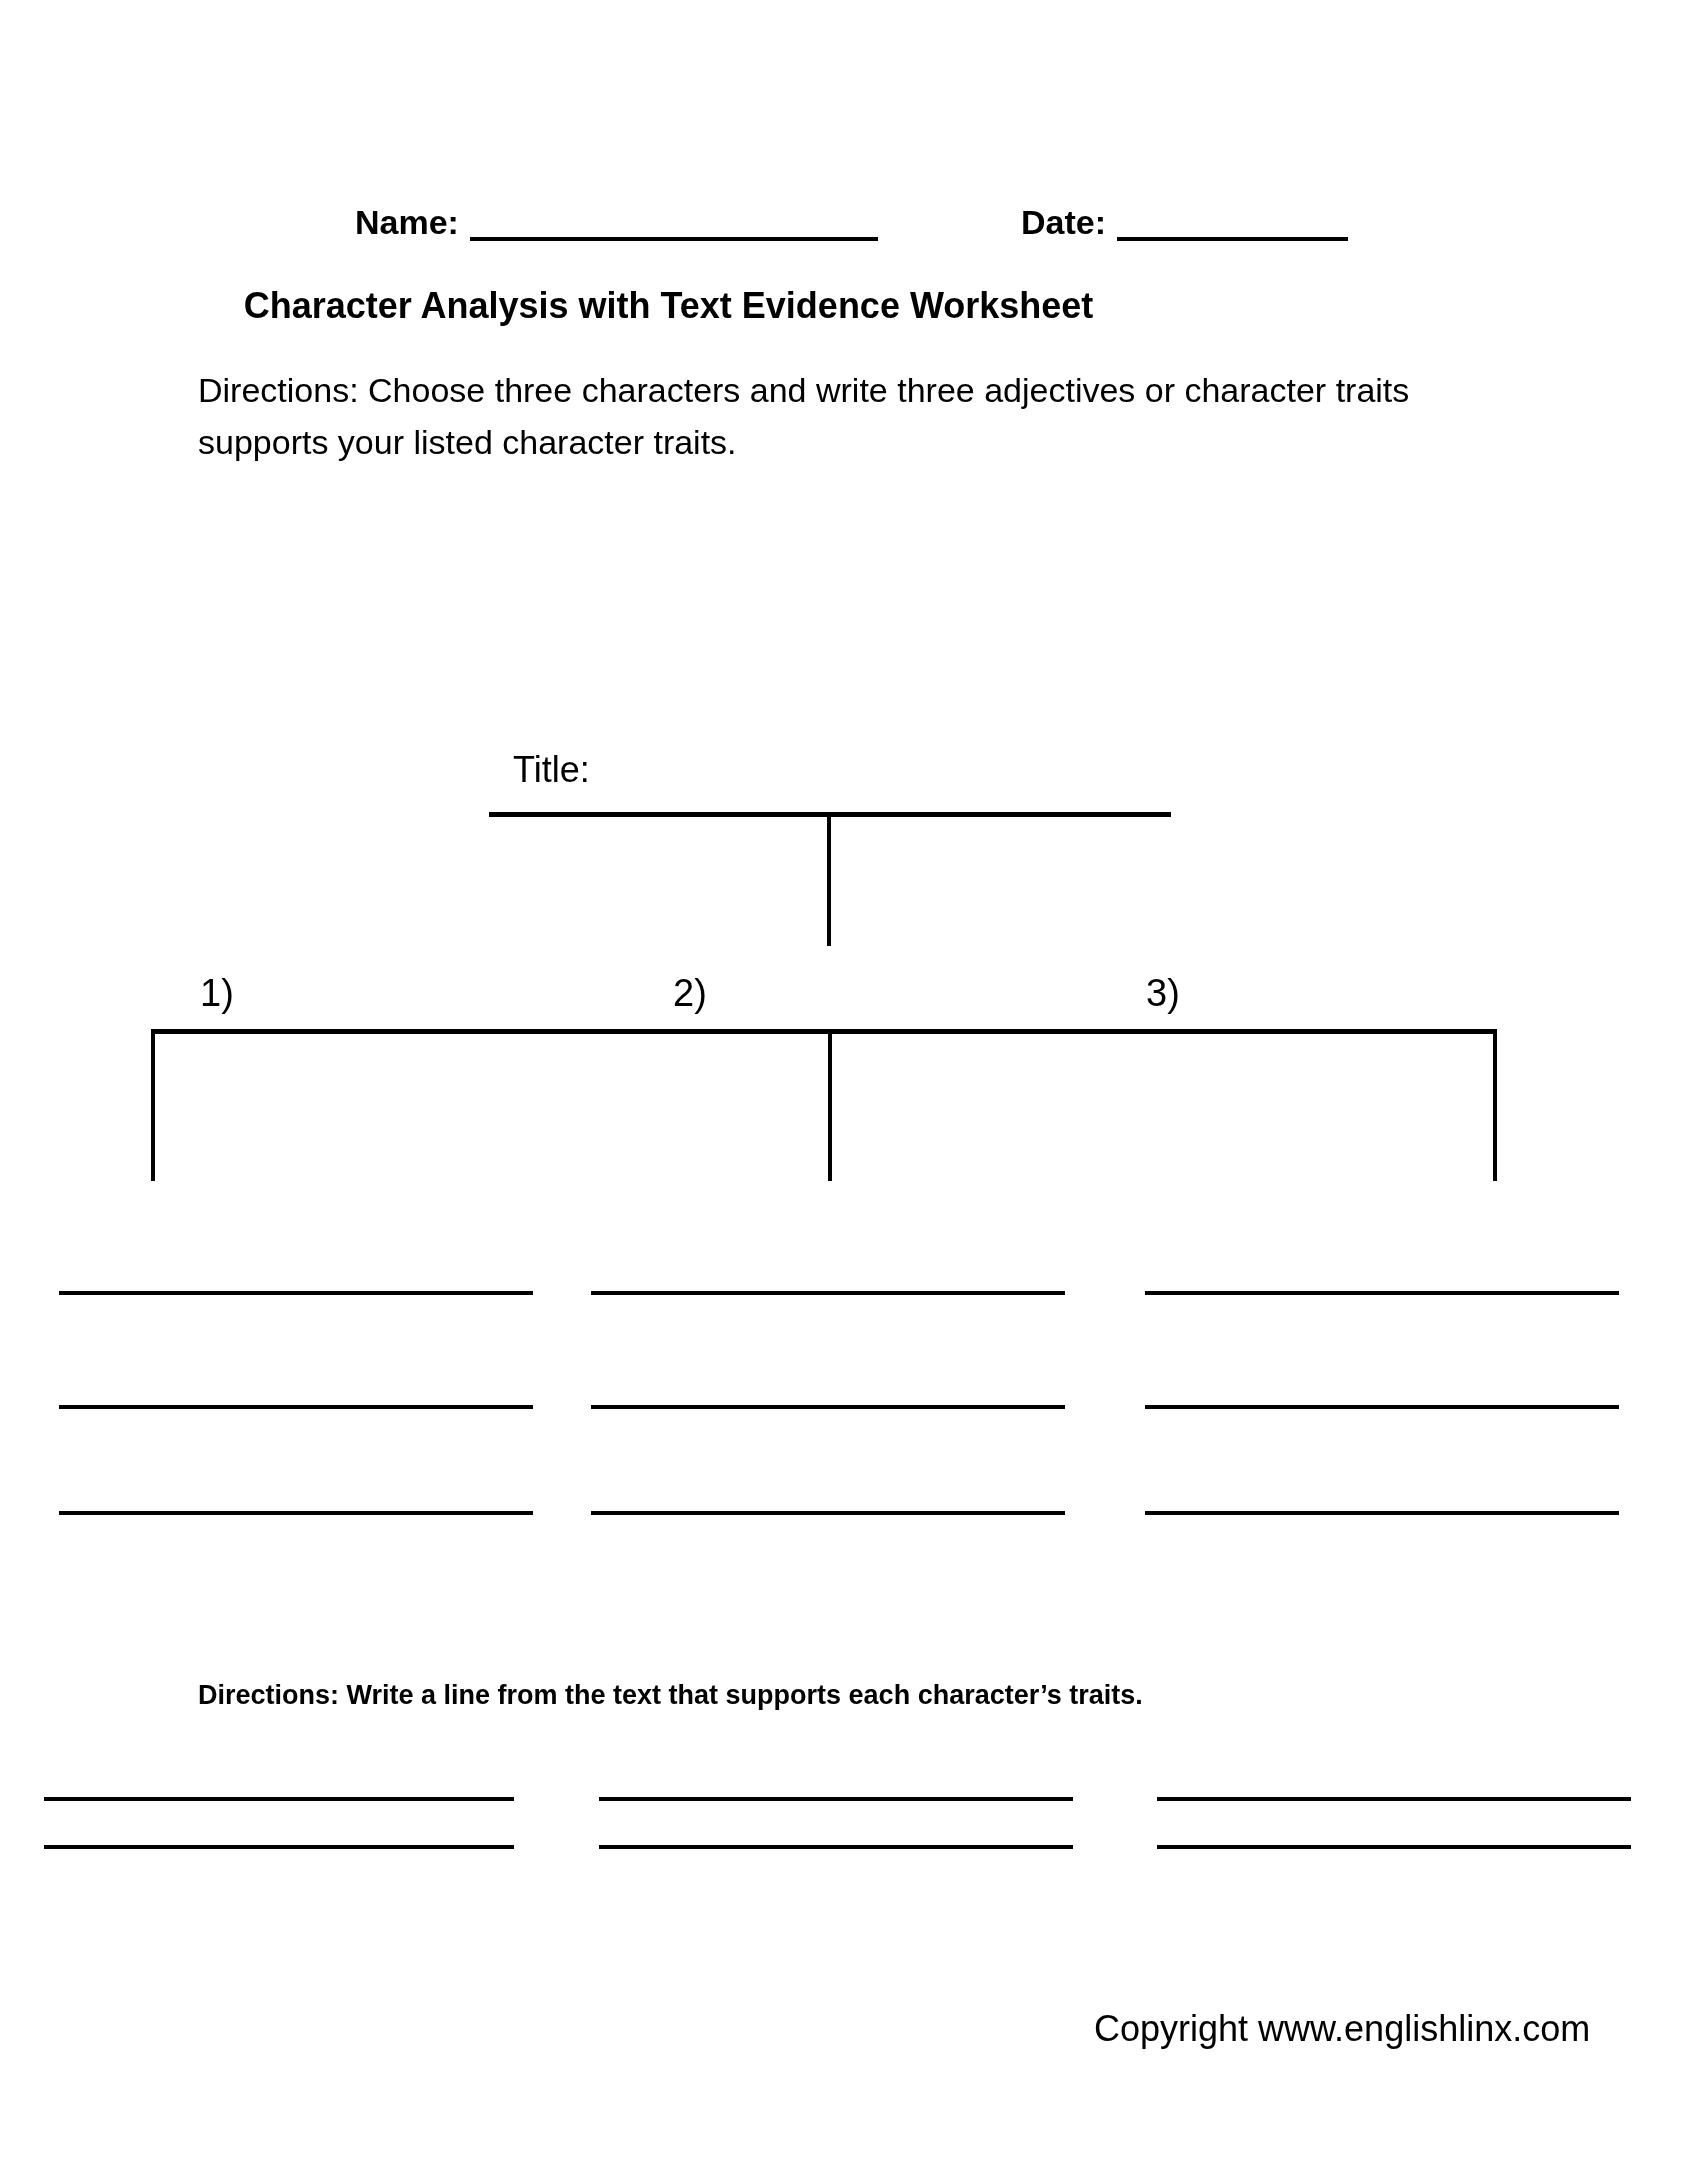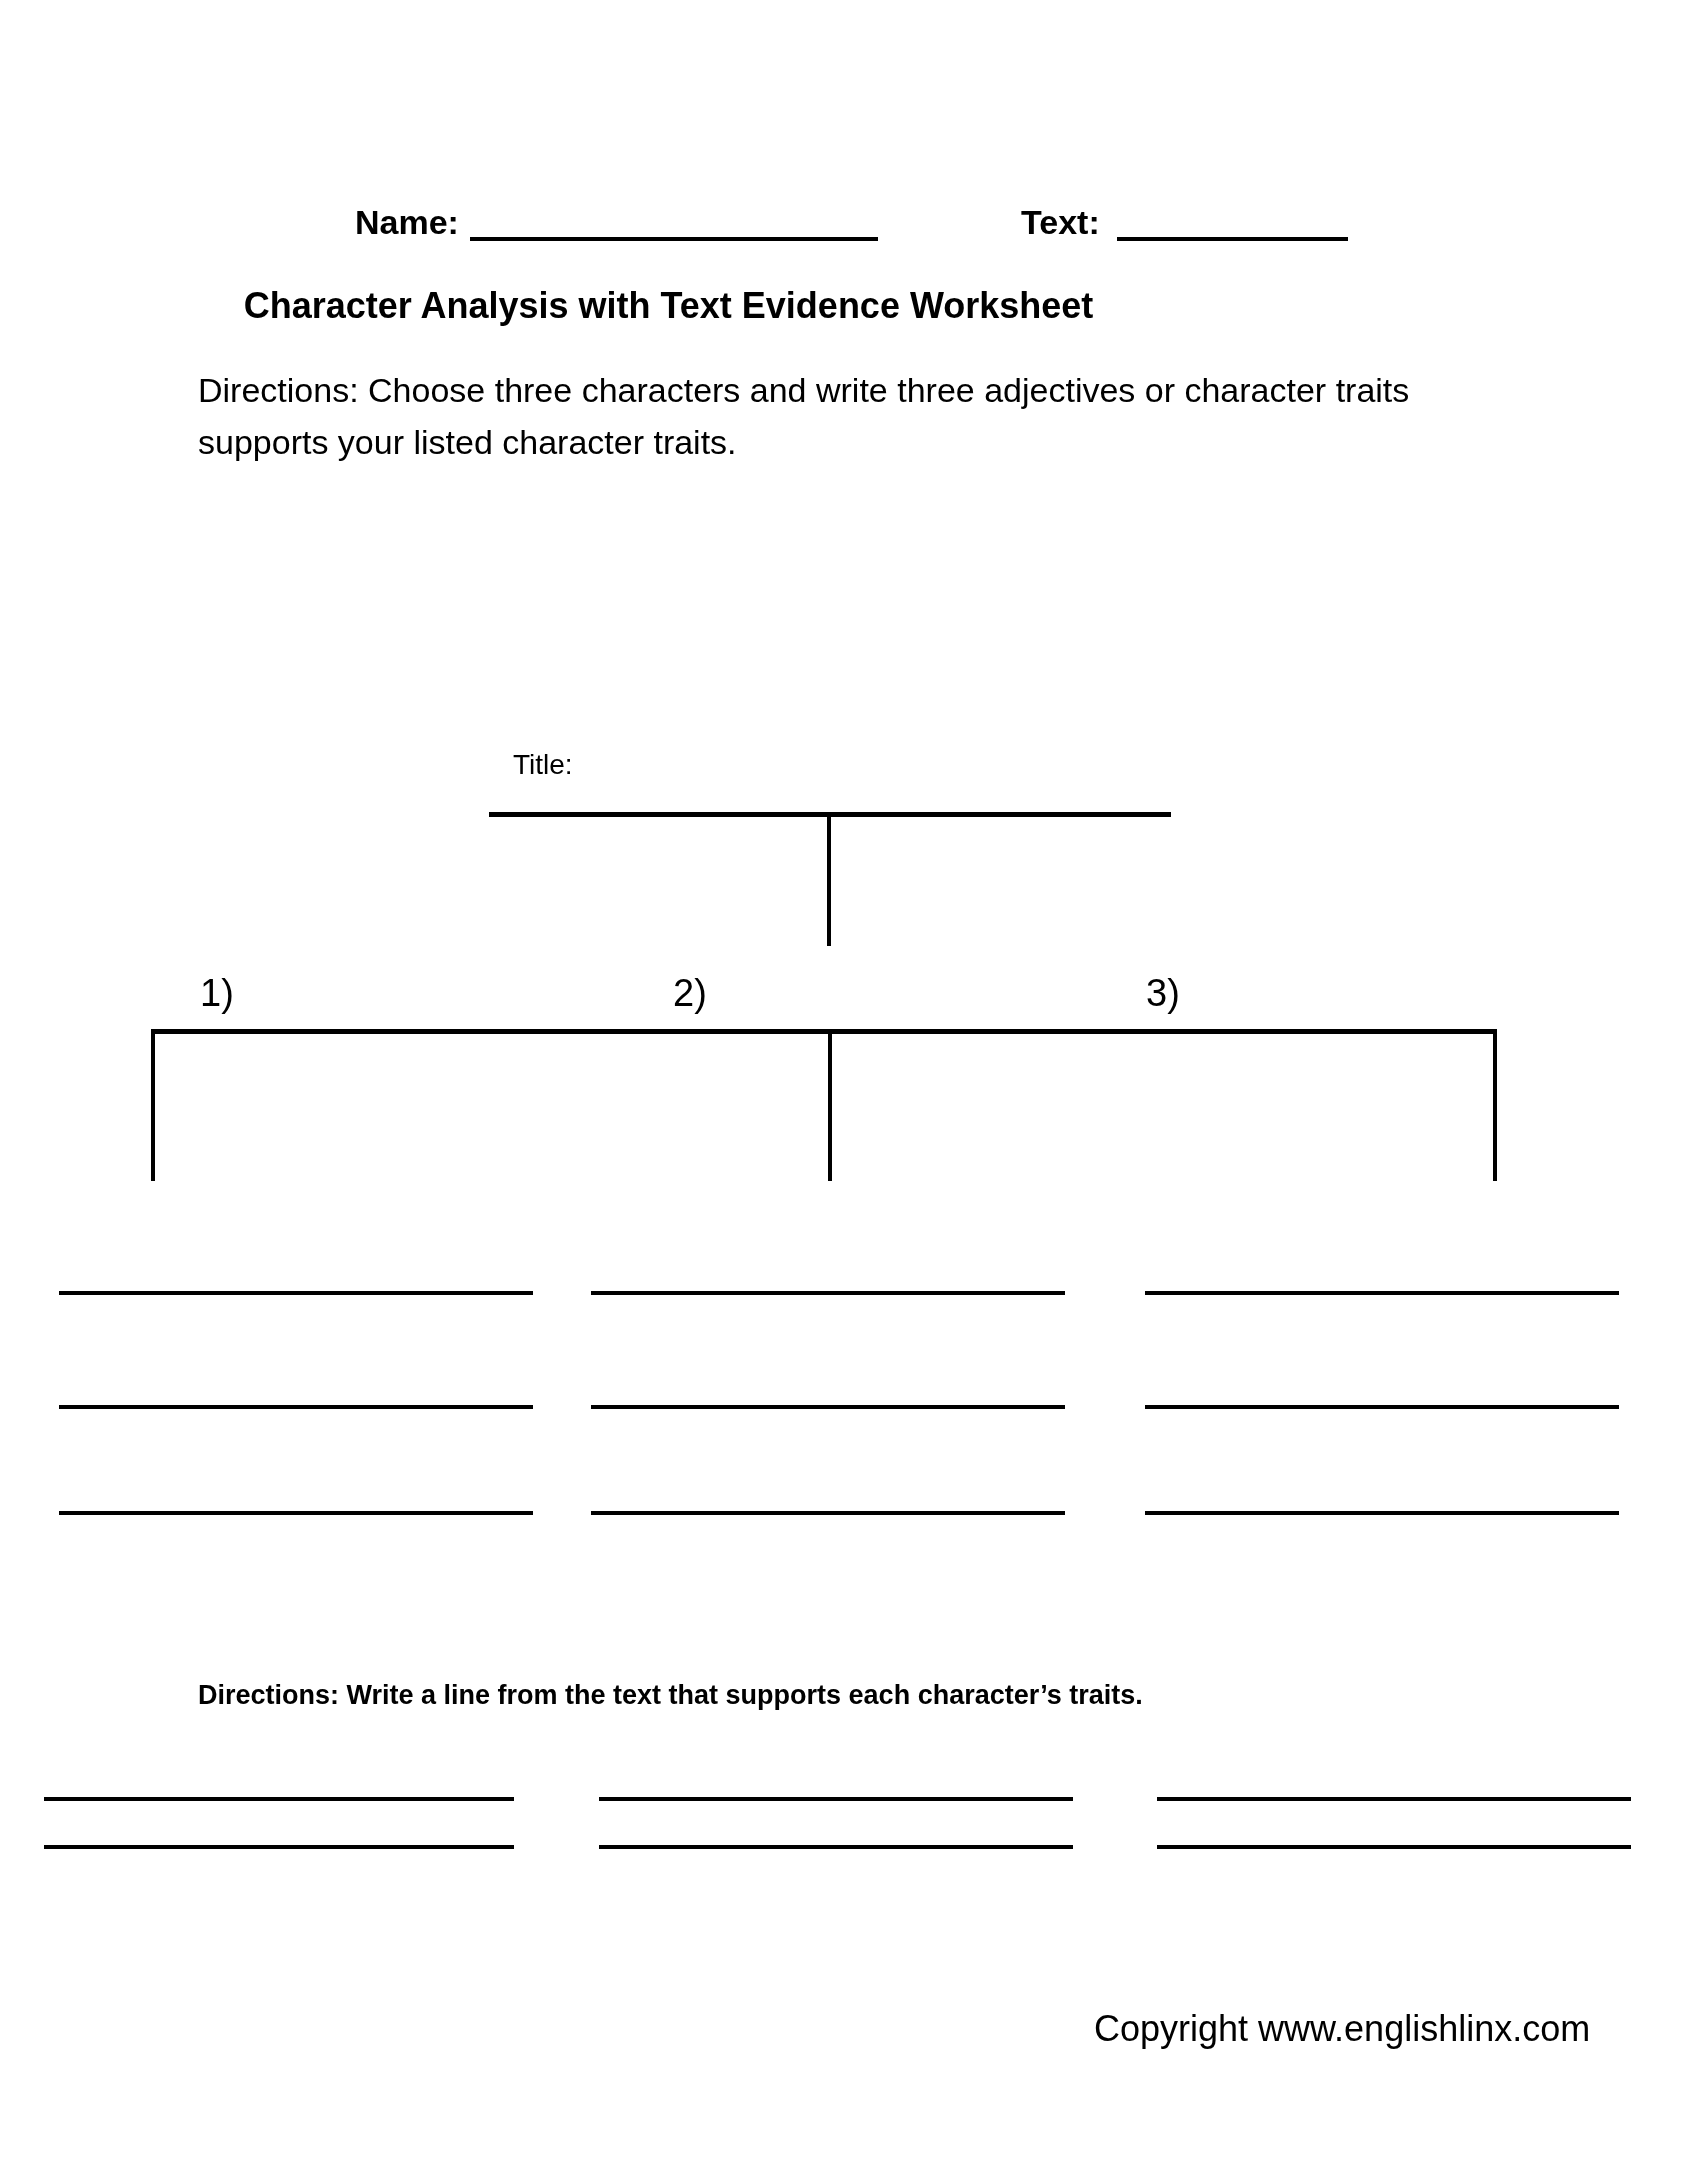--- a/index.html
+++ b/index.html
@@ -37,21 +37,21 @@
   .directions-top {
     left: 198px;
     top: 364px;
     font-size: 34px;
     line-height: 52px;
     white-space: nowrap;
   }
   .organizer-title-label {
     left: 513px;
     top: 749px;
-    font-size: 28px;
+    font-size: 36px;
   }
   .branch-label {
     top: 974px;
     font-size: 38px;
     line-height: 38px;
   }
   .directions-bottom {
     left: 198px;
     top: 1680px;
     font-size: 27px;
@@ -66,21 +66,21 @@
   }
 </style>
 </head>
 <body>
 
 <div class="page">
 
   <span class="abs label-bold" style="left:355px; top:203px;">Name:</span>
   <div class="hline" style="left:470px; top:237px; width:408px; height:4px;"></div>
 
-  <span class="abs label-bold" style="left:1021px; top:203px;">Text:</span>
+  <span class="abs label-bold" style="left:1021px; top:203px;">Date:</span>
   <div class="hline" style="left:1117px; top:237px; width:231px; height:4px;"></div>
 
   <div class="abs page-title">Character Analysis with Text Evidence Worksheet</div>
 
   <div class="abs directions-top">
     <div>Directions: Choose three characters and write three adjectives or character traits</div>
     <div>supports your listed character traits.</div>
   </div>
 
   <span class="abs organizer-title-label">Title:</span>

